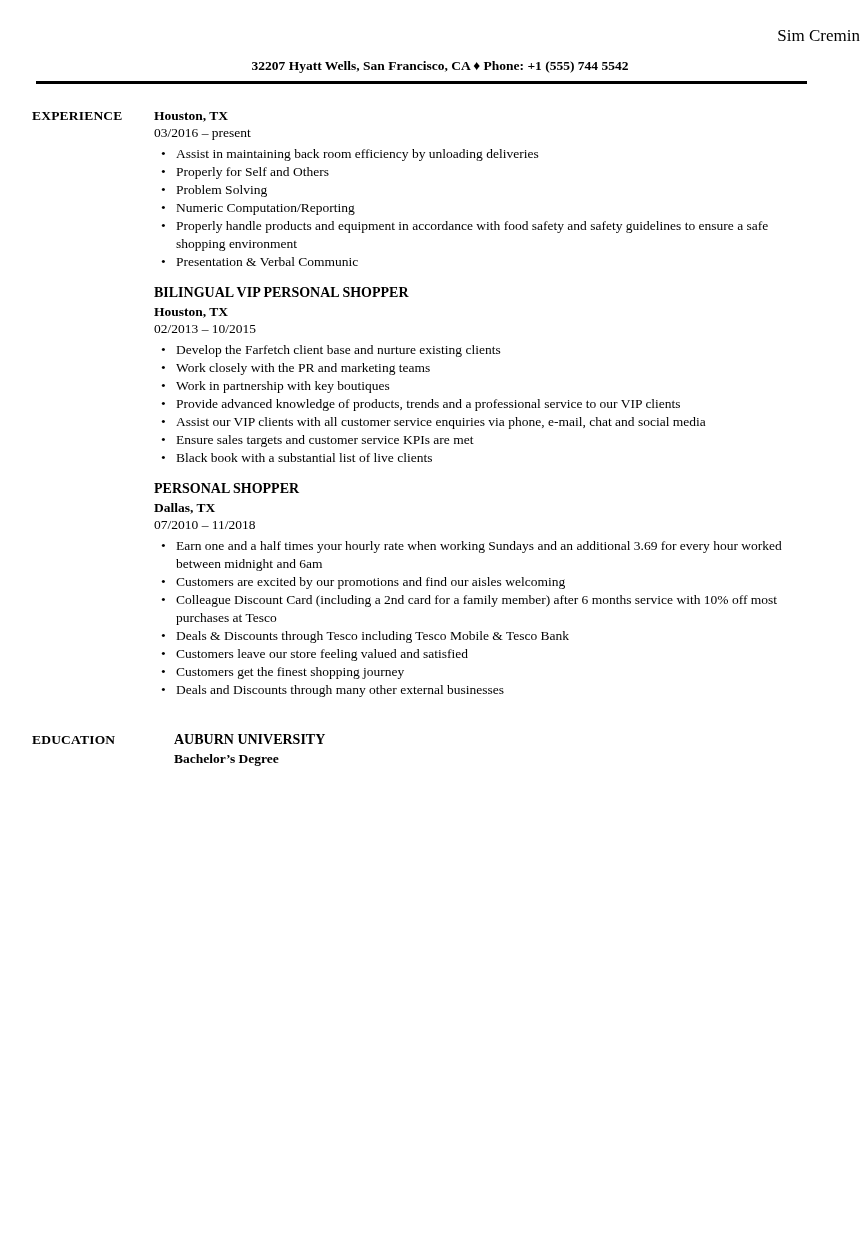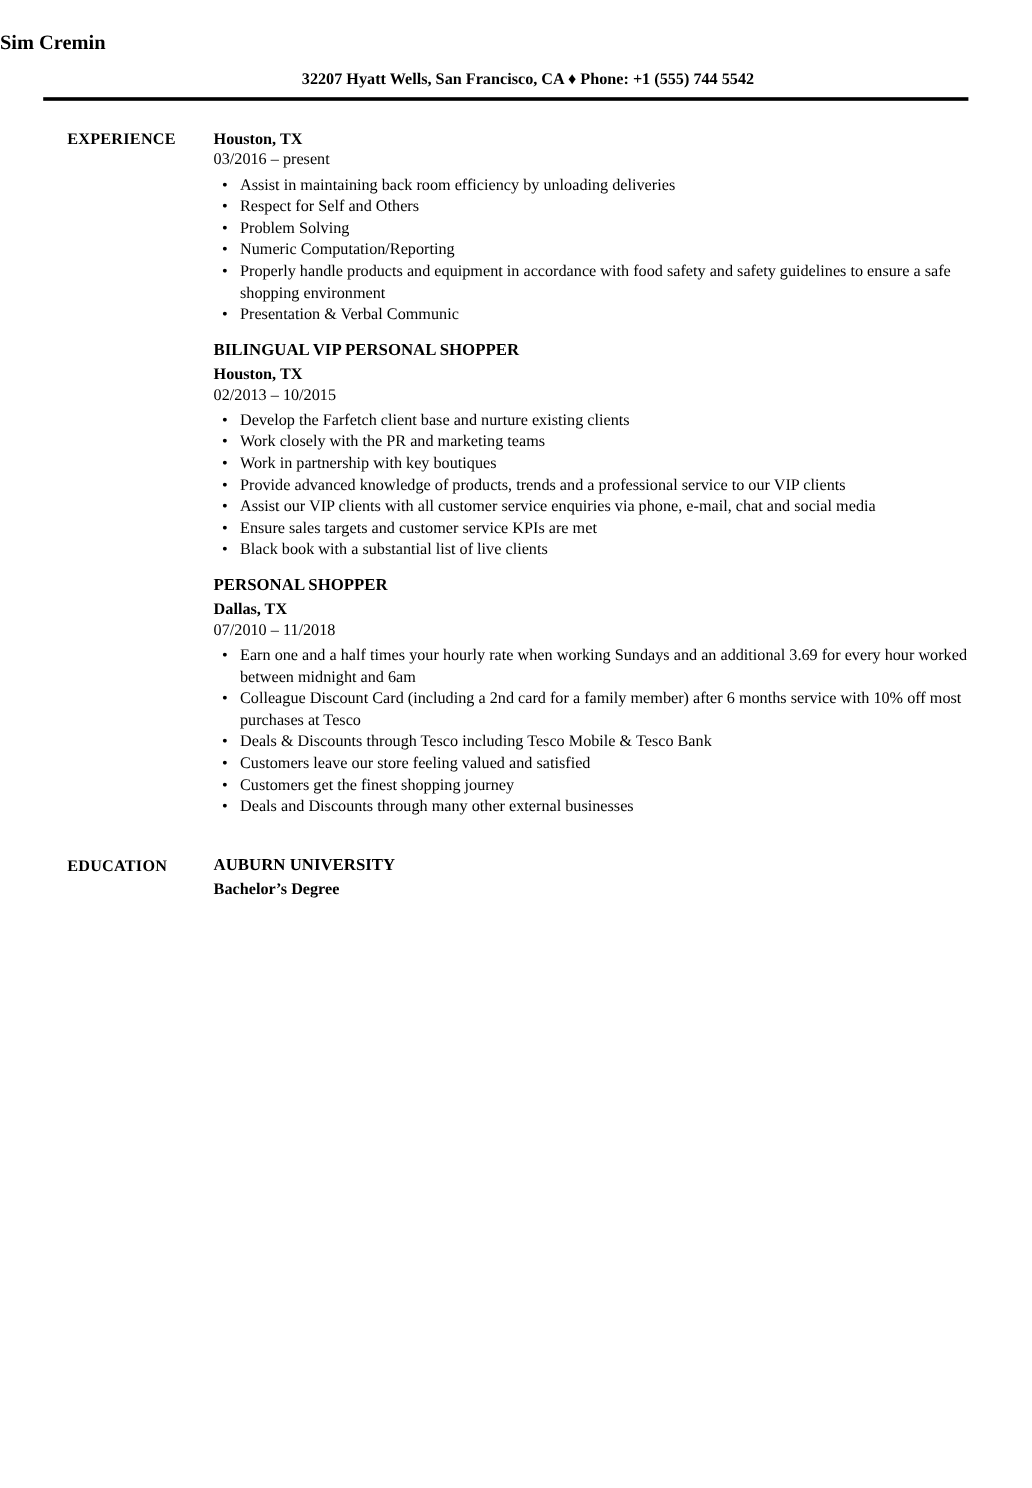--- a/index.html
+++ b/index.html
@@ -8,47 +8,47 @@
     width: 860px;
     height: 1240px;
     font-family: "Liberation Serif", "DejaVu Serif", serif;
     color: #000000;
     overflow: hidden;
   }
   .page { padding-top: 26px; }
 
   
   .resume-name {
-    text-align: left;
+    text-align: right;
     font-size: 17px;
-    font-weight: bold;
+    font-weight: normal;
     line-height: 20px;
   }
   .contact-line {
     text-align: center;
     font-size: 13.5px;
     font-weight: bold;
     line-height: 16px;
     margin-top: 12px;
     padding-left: 20px;
   }
   .header-rule {
     height: 3px;
     background: #000000;
     margin: 7px 53px 0 36px;
   }
 
   
   .section {
     display: flex;
     align-items: flex-start;
-    padding: 0 53px 0 56px;
+    padding: 0 53px 0 32px;
   }
   .section-experience { margin-top: 22px; }
-  .section-education { margin-top: 31px; }
+  .section-education { margin-top: 31px; gap: 20px; }
   .section-label {
     width: 122px;
     flex-shrink: 0;
     font-size: 13.5px;
     font-weight: bold;
     line-height: 19px;
     letter-spacing: 0.2px;
   }
   .section-content { flex: 1; max-width: 649px; }
 
@@ -110,21 +110,21 @@
 
   <div class="section section-experience">
     <div class="section-label">EXPERIENCE</div>
     <div class="section-content">
   <div class="job">
     <div class="job-location">Houston, TX</div>
     <div class="job-dates">03/2016 – present</div>
     <ul class="bullets">
 
     <li>Assist in maintaining back room efficiency by unloading deliveries</li>
-            <li>Respect for Self and Others</li>
+            <li>Properly for Self and Others</li>
             <li>Problem Solving</li>
             <li>Numeric Computation/Reporting</li>
             <li>Properly handle products and equipment in accordance with food safety and safety guidelines to ensure a safe shopping environment</li>
             <li>Presentation &amp; Verbal Communic</li>
           </ul>
   </div>
 
   <div class="job">
     <div class="job-title">BILINGUAL VIP PERSONAL SHOPPER</div>
     <div class="job-location">Houston, TX</div>
@@ -141,20 +141,21 @@
           </ul>
   </div>
 
   <div class="job">
     <div class="job-title">PERSONAL SHOPPER</div>
     <div class="job-location">Dallas, TX</div>
     <div class="job-dates">07/2010 – 11/2018</div>
     <ul class="bullets">
 
     <li>Earn one and a half times your hourly rate when working Sundays and an additional 3.69 for every hour worked between midnight and 6am</li>
+            <li>Customers are excited by our promotions and find our aisles welcoming</li>
             <li>Colleague Discount Card (including a 2nd card for a family member) after 6 months service with 10% off most purchases at Tesco</li>
             <li>Deals &amp; Discounts through Tesco including Tesco Mobile &amp; Tesco Bank</li>
             <li>Customers leave our store feeling valued and satisfied</li>
             <li>Customers get the finest shopping journey</li>
             <li>Deals and Discounts through many other external businesses</li>
           </ul>
   </div>
 </div>
   </div>
 

